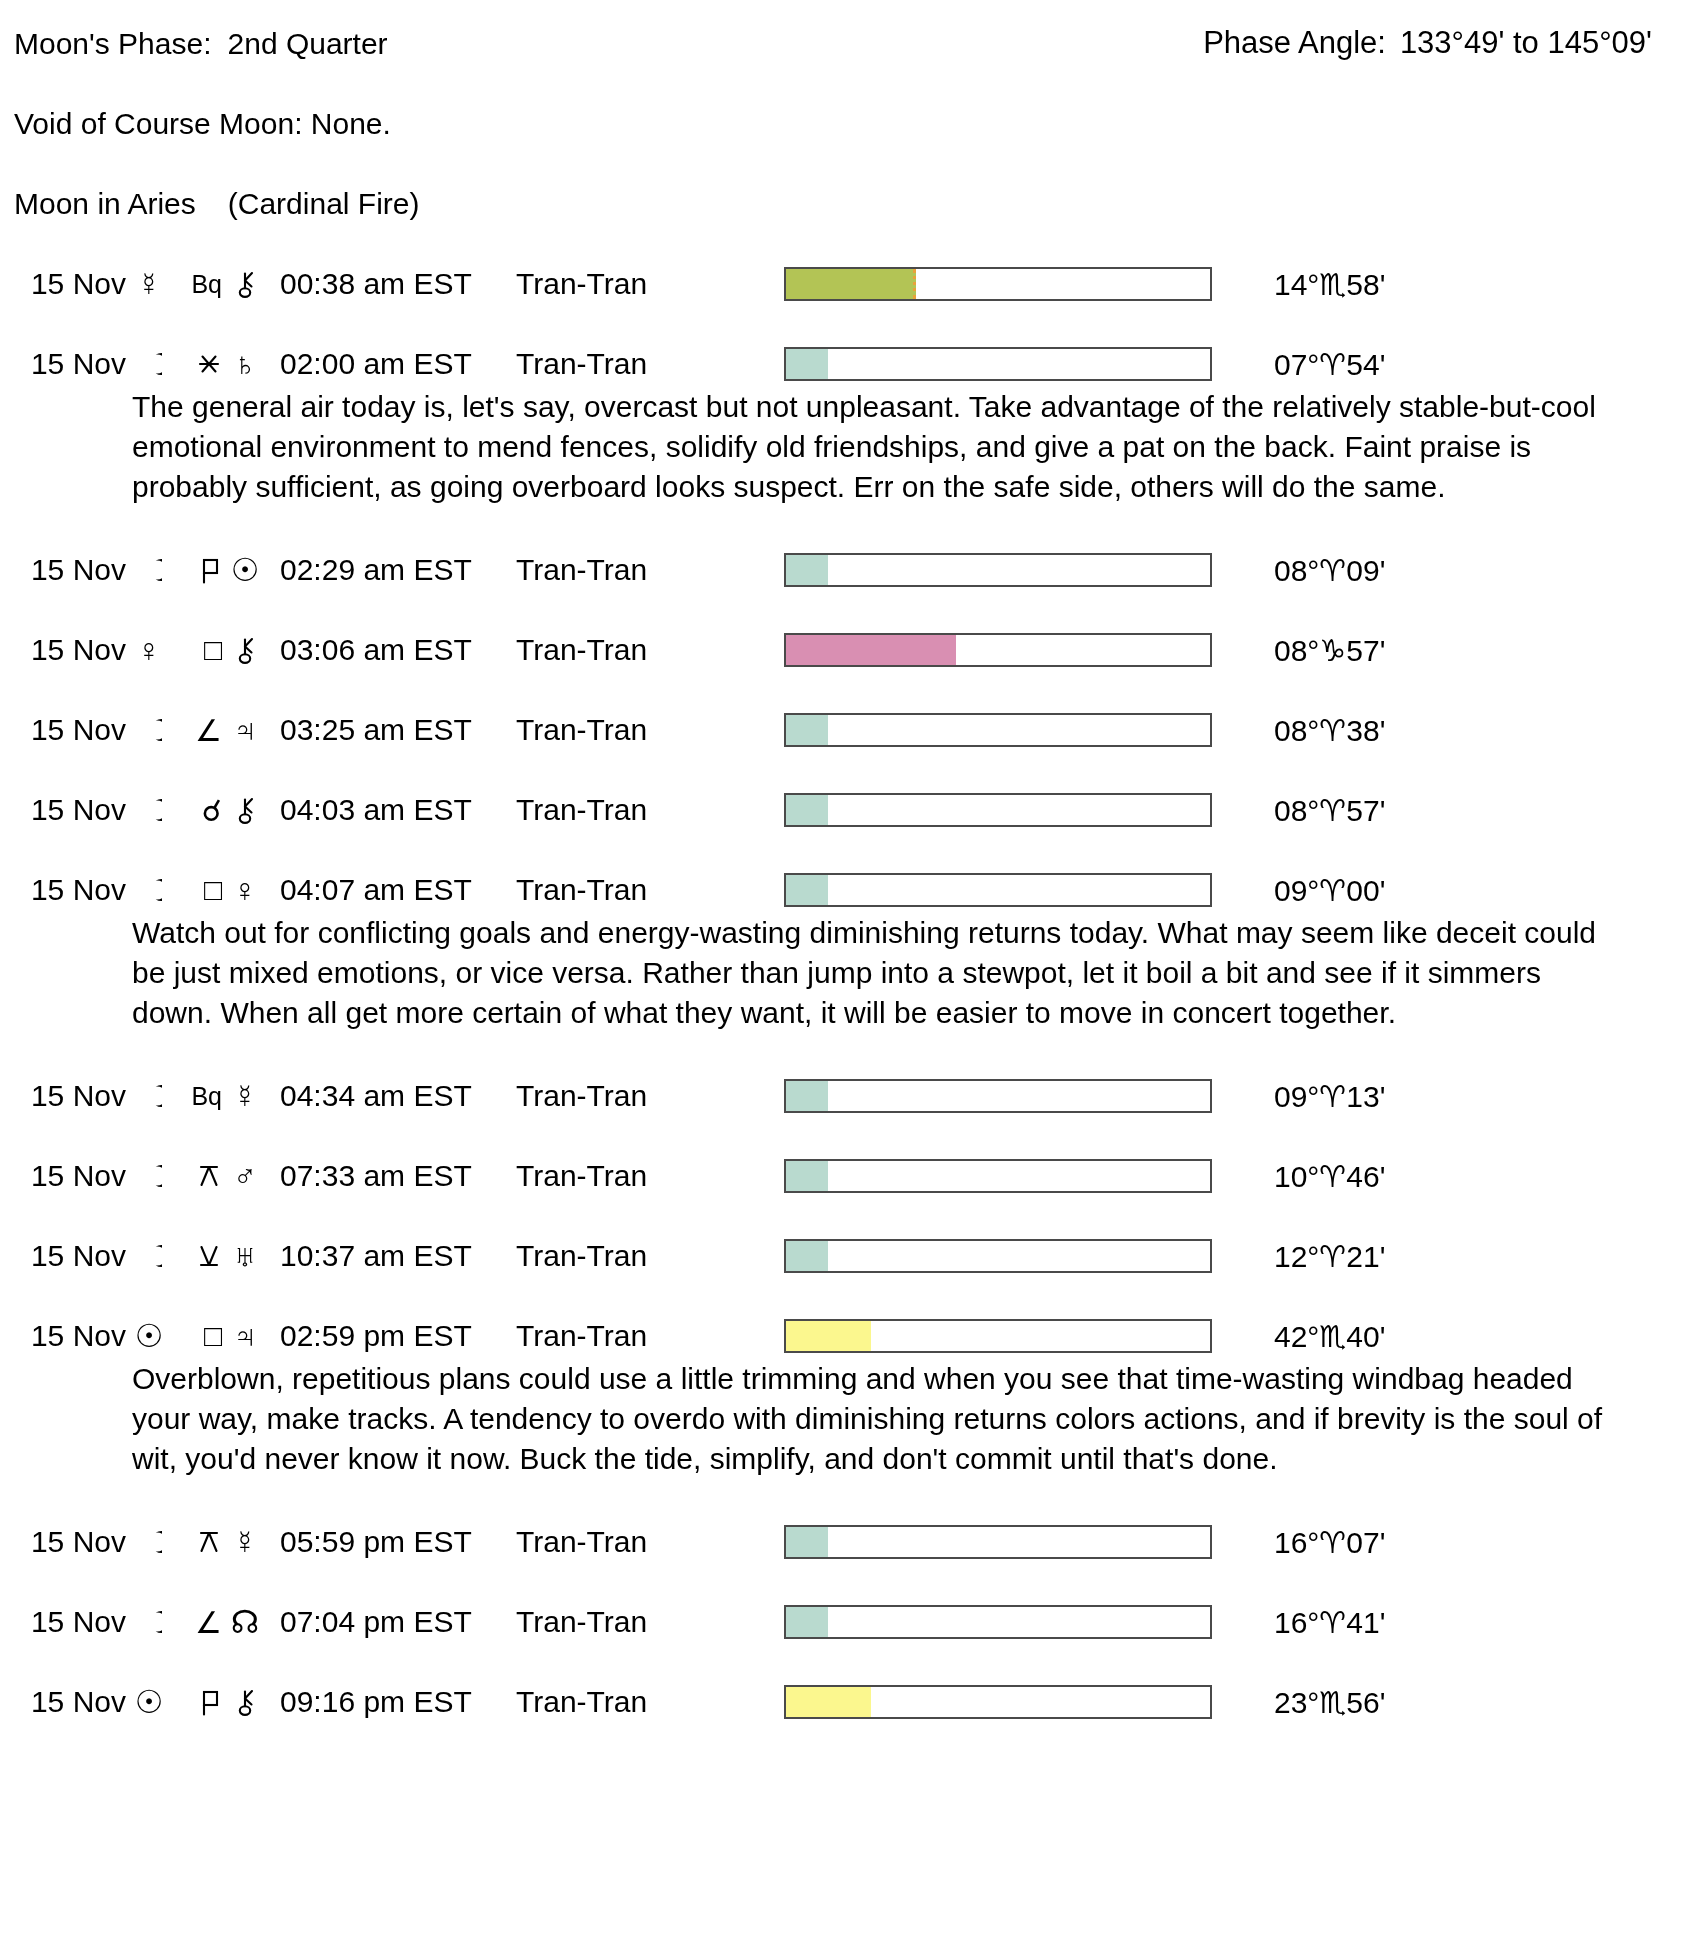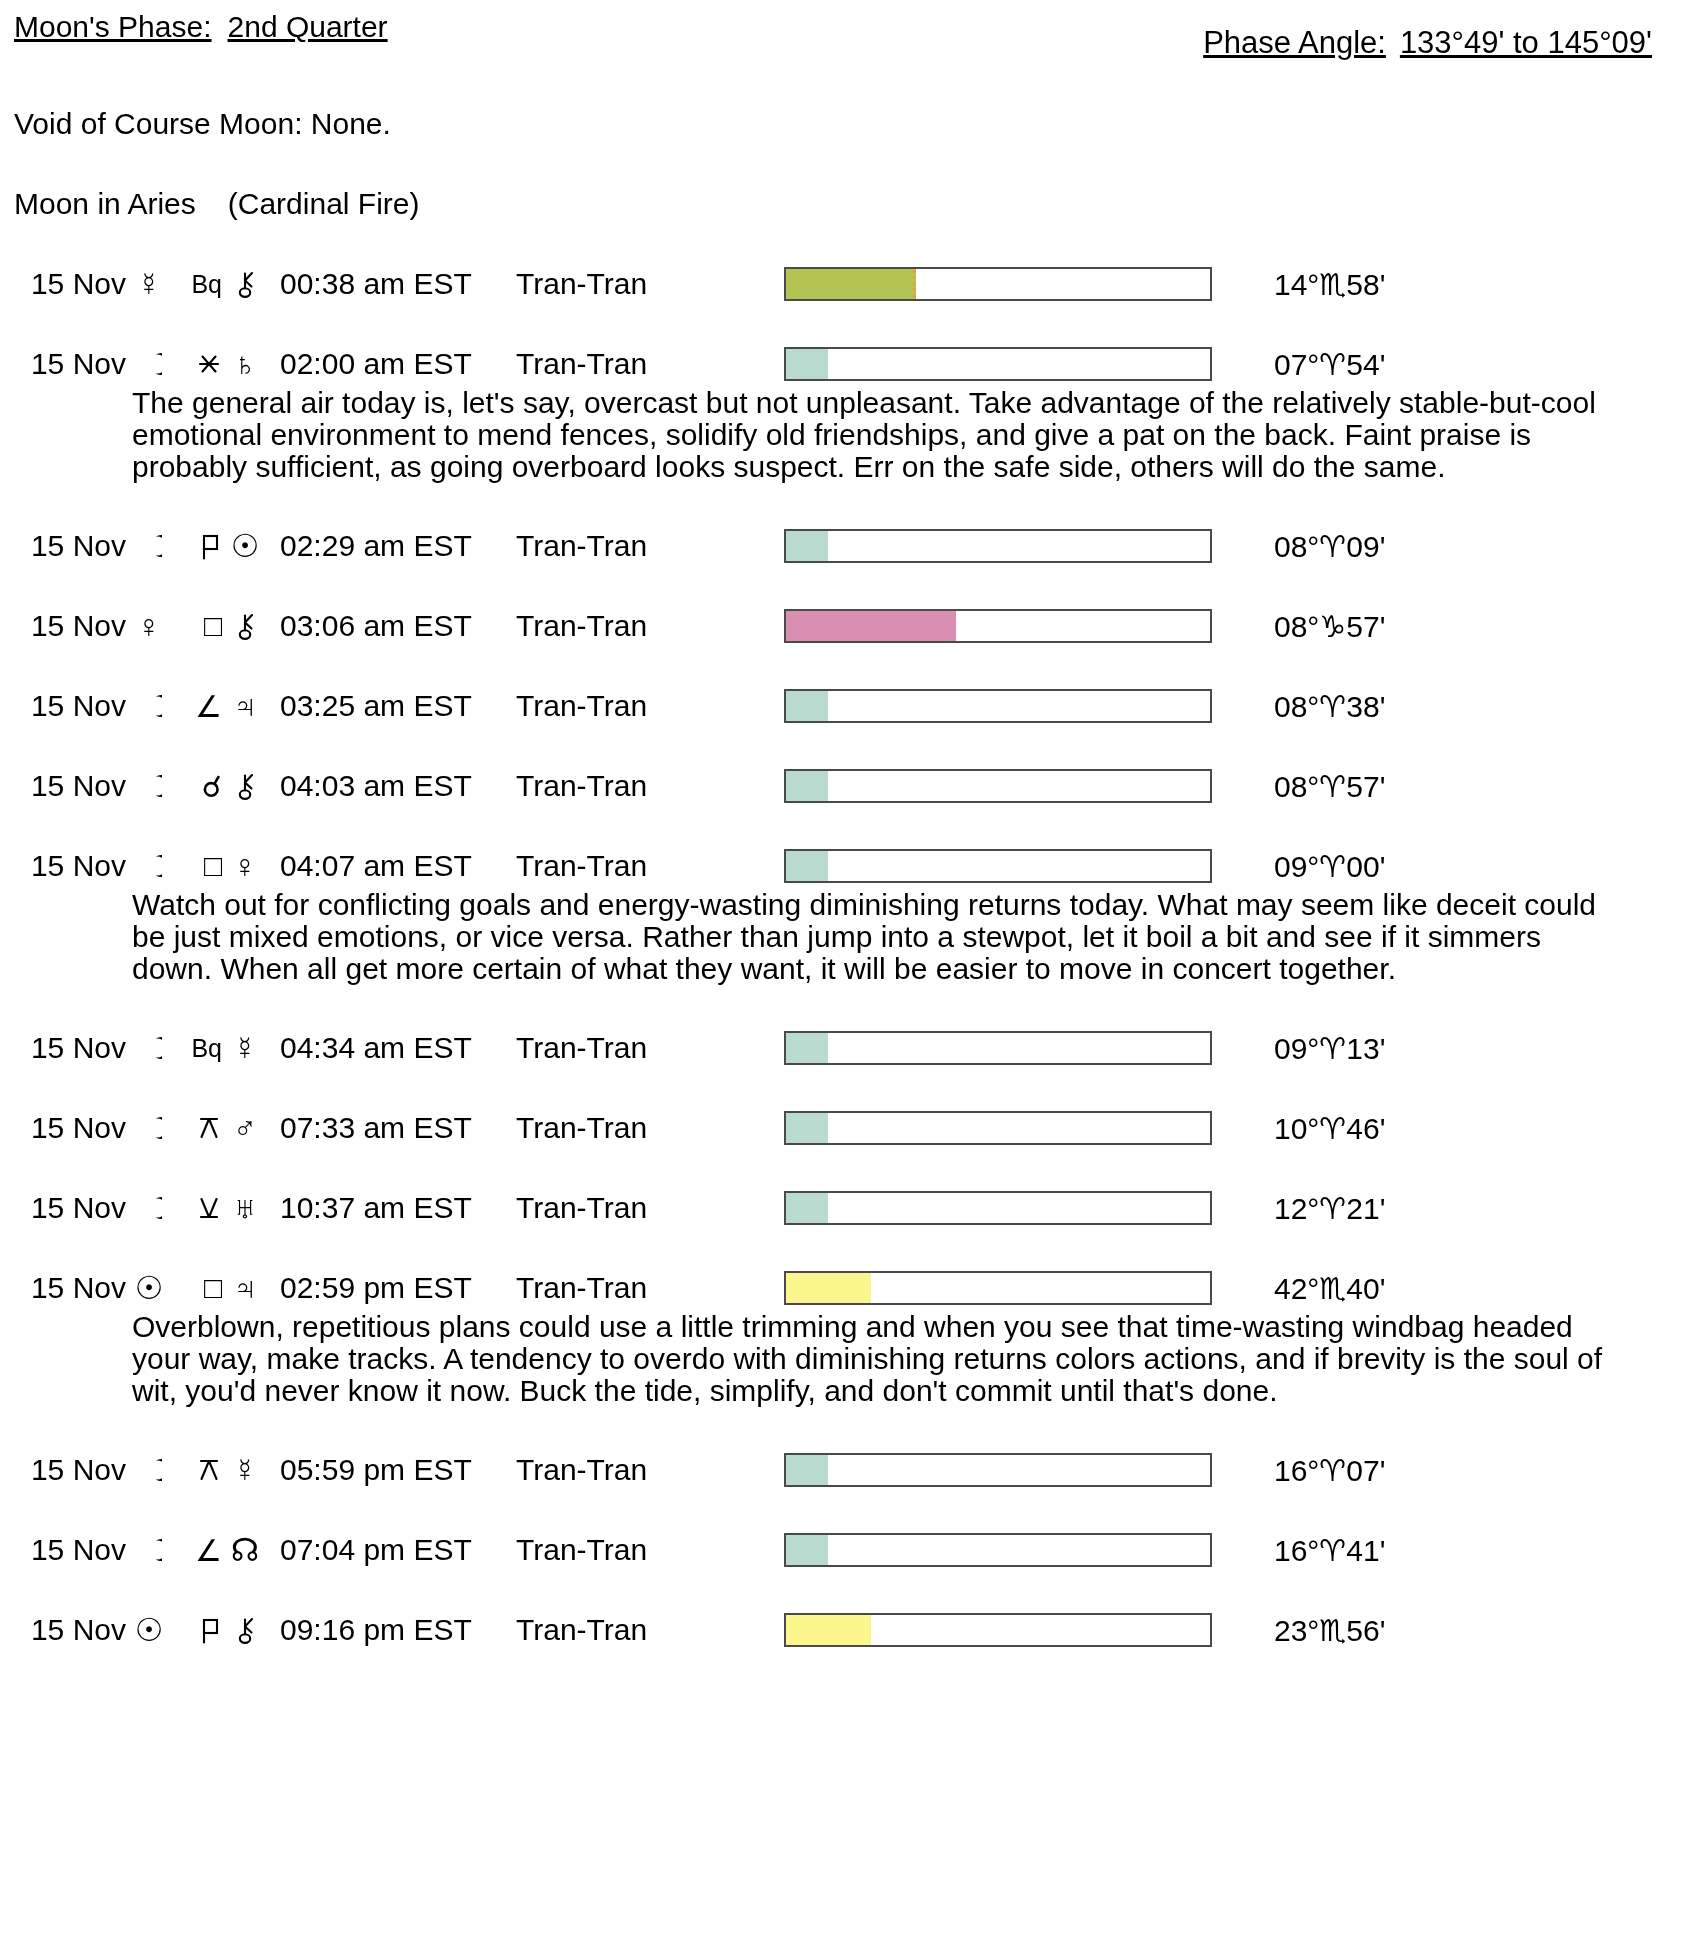--- a/index.html
+++ b/index.html
@@ -2,42 +2,42 @@
 <html><head>
 <meta charset="utf-8">
 <style>
   html,body{margin:0;padding:0;background:#fff;}
   body{
     width:1692px;height:1954px;overflow:hidden;color:#000;
     font-family:"Liberation Sans","DejaVu Sans",sans-serif;
     font-size:30px;
   }
   .page{padding:10px 0 0 14px;}
-  .hdr-line{display:flex;justify-content:space-between;align-items:flex-start;
-    padding-right:40px;margin-bottom:46px;text-decoration:underline;}
+  .hdr-line{display:flex;justify-content:space-between;align-items:flex-end;
+    padding-right:40px;margin-bottom:46px;}
   .phase-angle{font-size:31px;padding-top:2px;margin-top:13px;}
   .hline{margin-bottom:46px;}
   .v{margin-left:16px;}
   .v2{margin-left:32px;}
   .va{margin-left:14px;}
   .title{text-align:center;margin:106px 14px 40px 0;}
   .row{display:flex;align-items:center;height:34px;margin-bottom:46px;}
   .row.has-note{margin-bottom:0;}
   .c-date{width:112px;text-align:right;}
   .c-sym{width:46px;display:flex;justify-content:center;align-items:center;font-size:32px;}
   .c-asp{width:50px;display:flex;justify-content:flex-end;align-items:center;font-size:30px;}
   .asp-bq{font-size:25px;}
   .c-time{width:236px;margin-left:12px;}
   .c-type{width:180px;}
   .c-bar{margin-left:88px;width:424px;height:30px;border:2px solid #4a4a4a;
     background:#fff;display:block;position:relative;flex:none;}
   .c-bar .fill{position:absolute;left:0;top:0;bottom:0;}
   .c-bar .fill.marker{border-right:3px dotted #e9a23b;}
   .c-pos{margin-left:62px;white-space:nowrap;}
-  .note{margin:6px 56px 46px 118px;line-height:32px;max-width:1492px;}
+  .note{margin:6px 56px 46px 118px;line-height:40px;max-width:1492px;}
   .g{width:26px;height:30px;display:block;}
   .gs{fill:none;stroke:#000;stroke-width:2.1;stroke-linecap:round;}
   .gf{fill:#000;stroke:none;}
 </style>
 </head>
 <body>
 
 <div class="page">
 
   <div class="hdr-line">

